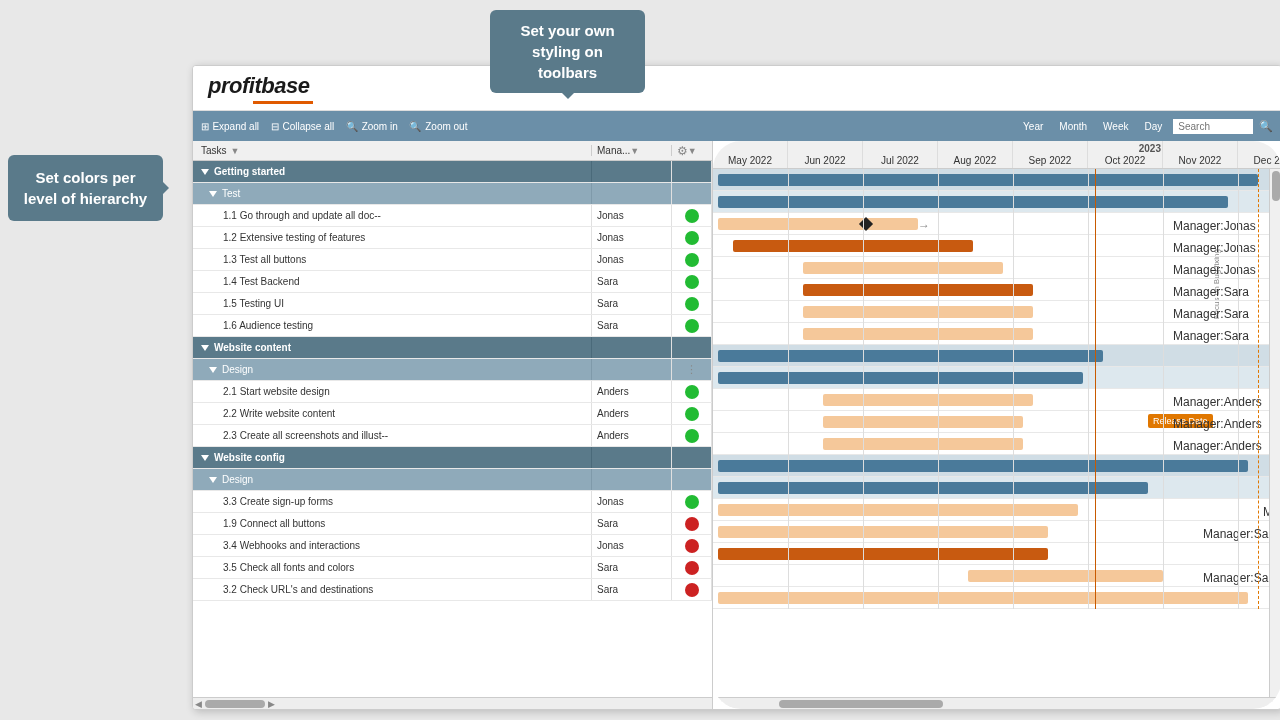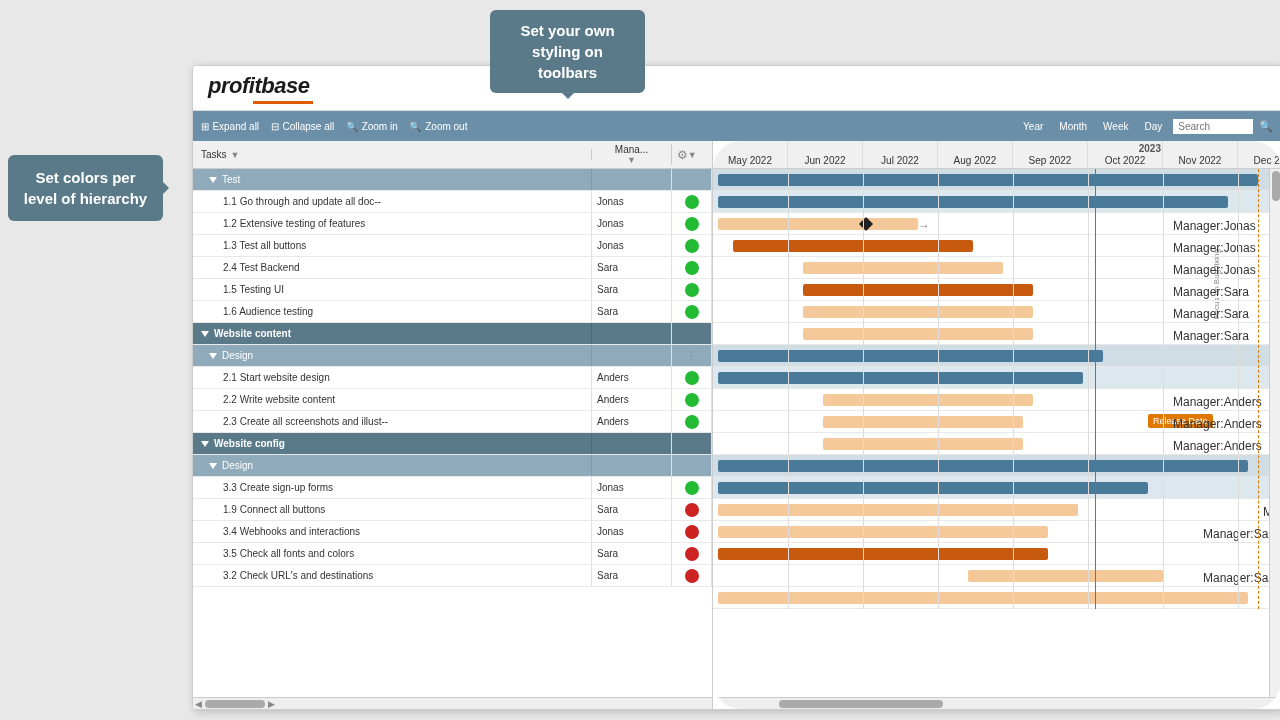--- a/index.html
+++ b/index.html
@@ -157,42 +157,41 @@
       overflow: hidden;
       display: flex;
       flex-direction: column;
     }
 
     
     .col-headers {
       display: flex;
       background: #f0f0f0;
       border-bottom: 1px solid #ccc;
-      height: 28px;
+      height: 20px;
       align-items: center;
     }
     .col-header-task {
       flex: 1;
       padding: 0 8px;
       font-size: 10px;
       color: #333;
       display: flex;
       align-items: center;
       gap: 4px;
       border-right: 1px solid #ccc;
     }
     .col-header-manager {
       width: 80px;
       padding: 0 5px;
       font-size: 10px;
       color: #333;
       border-right: 1px solid #ccc;
       display: flex;
       align-items: center;
-      flex-direction: column;
     }
     .col-header-status {
       width: 40px;
       padding: 0 5px;
       font-size: 10px;
       color: #333;
       display: flex;
       align-items: center;
     }
 
@@ -491,20 +490,28 @@
           <span style="color:#888;font-size:9px;">▼</span>
         </div>
         <div class="col-header-status">
           <span style="color:#888;font-size:12px;">⚙</span>
           <span style="color:#888;font-size:9px;">▼</span>
         </div>
       </div>
 
       <div class="task-list">
 
+        <div class="task-row section-row-l1">
+          <div class="task-name">
+            <span class="tri-down"></span>
+            Getting started
+          </div>
+          <div class="task-manager"></div>
+          <div class="task-status"></div>
+        </div>
 
         <div class="task-row section-row-l2">
           <div class="task-name">
             <span class="tri-down"></span>
             Test
           </div>
           <div class="task-manager"></div>
           <div class="task-status"></div>
         </div>
 
@@ -523,21 +530,21 @@
           </div>
         </div>
         <div class="task-row task-indent-3">
           <div class="task-name">1.3 Test all buttons</div>
           <div class="task-manager">Jonas</div>
           <div class="task-status">
             <div class="task-status-icon status-green"></div>
           </div>
         </div>
         <div class="task-row task-indent-3">
-          <div class="task-name">2.4 Test Backend</div>
+          <div class="task-name">1.4 Test Backend</div>
           <div class="task-manager">Sara</div>
           <div class="task-status">
             <div class="task-status-icon status-green"></div>
           </div>
         </div>
         <div class="task-row task-indent-3">
           <div class="task-name">1.5 Testing UI</div>
           <div class="task-manager">Sara</div>
           <div class="task-status">
             <div class="task-status-icon status-green"></div>

